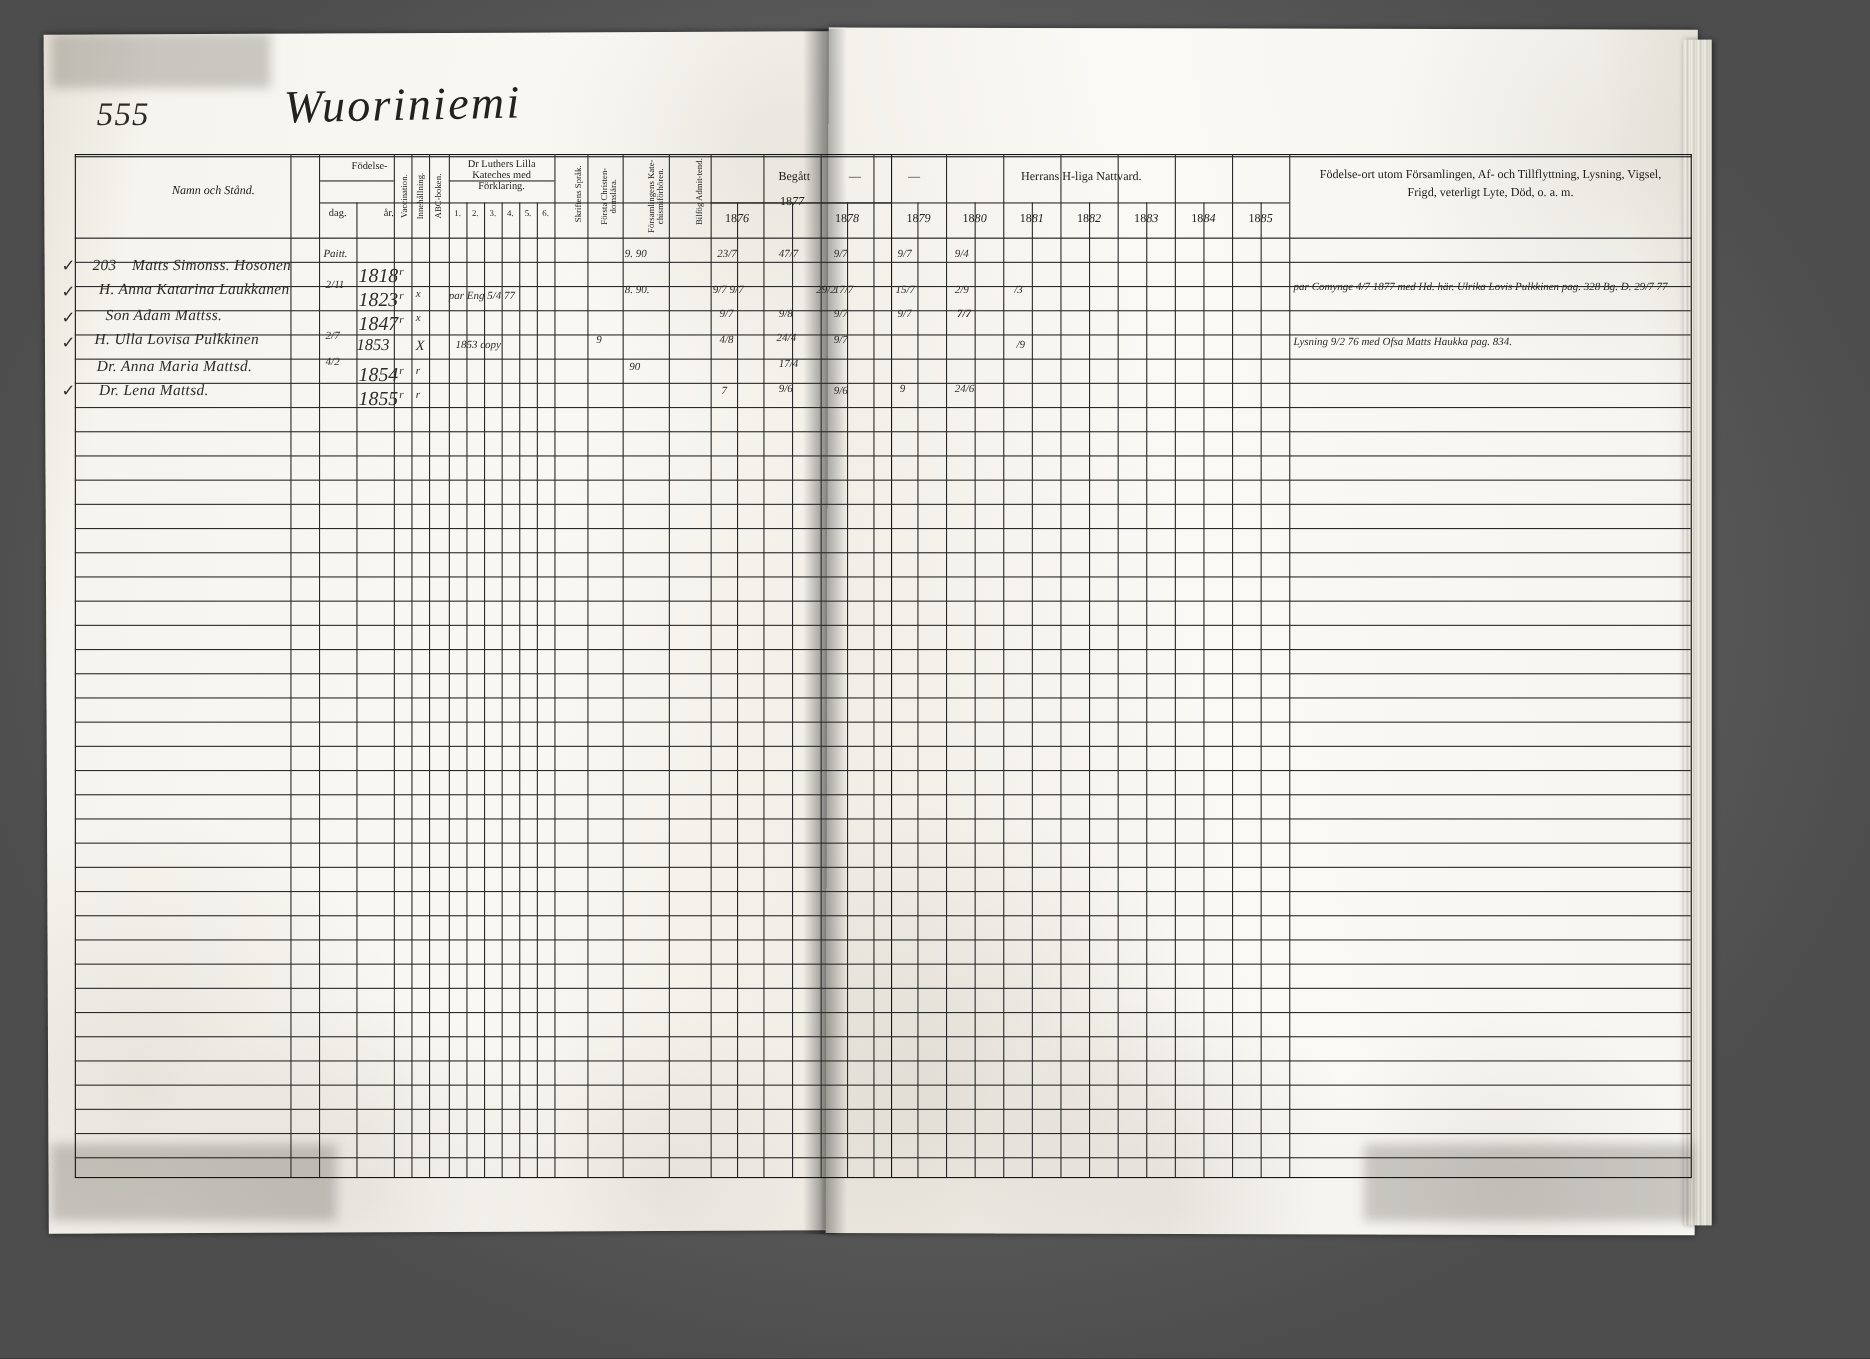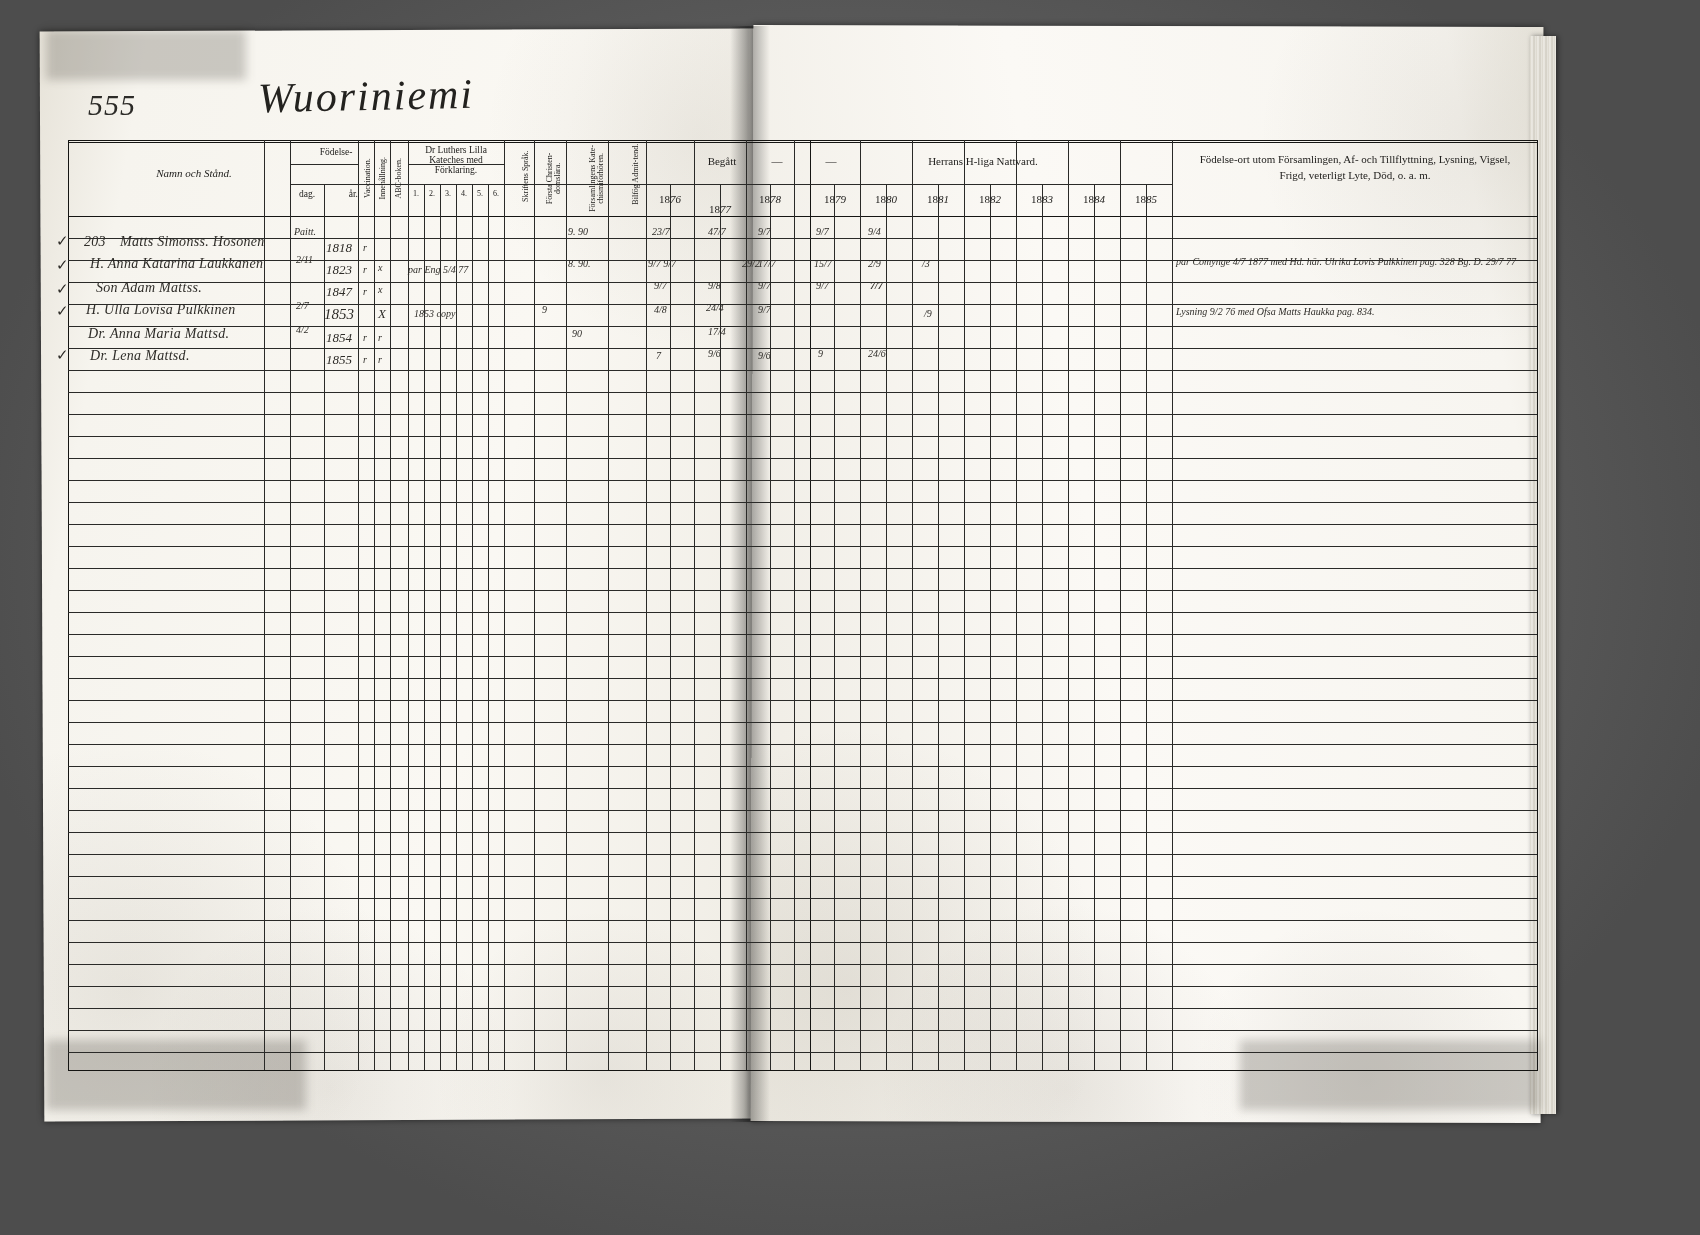--- a/index.html
+++ b/index.html
@@ -144,21 +144,21 @@
 
   
   .hand {
     position: absolute;
     font-family: "Liberation Serif", serif;
     font-style: italic;
     color: #2e2c28;
     white-space: nowrap;
   }
   .hand-name { font-size: 14px; letter-spacing: 0.3px; }
-  .hand-sm { font-size: 13px; }
+  .hand-sm { font-size: 18px; }
   .hand-xs { font-size: 10px; }
 
   .checkmark {
     position: absolute;
     font-size: 15px;
     color: #2e2c28;
     font-family: "Liberation Serif", serif;
   }
 
   
@@ -286,21 +286,21 @@
 
     <div class="hdr hdr-md" style="left:748px;top:16px;width:30px;">—</div>
     <div class="hdr hdr-md" style="left:790px;top:16px;width:250px;">Herrans H-liga Nattvard.</div>
 
     <div class="hdr hdr-md" style="left:1108px;top:14px;width:358px;">Födelse-ort utom Församlingen, Af- och Tillflyttning, Lysning, Vigsel,</div>
     <div class="hdr hdr-md" style="left:1108px;top:30px;width:358px;">Frigd, veterligt Lyte, Död, o. a. m.</div>
 
     <div class="hdr hdr-md" style="left:578px;top:54px;width:48px;">
       <span>18</span><span style="font-style:italic">76</span>
     </div>
-    <div class="hdr hdr-md" style="left:626px;top:64px;width:52px;">
+    <div class="hdr hdr-md" style="left:626px;top:38px;width:52px;">
       <span>18</span><span style="font-style:italic">77</span>
     </div>
     <div class="hdr hdr-md" style="left:678px;top:54px;width:48px;">
       <span>18</span><span style="font-style:italic">78</span>
     </div>
 
     <div class="hdr hdr-md" style="left:742px;top:54px;width:50px;">
       <span>18</span><span style="font-style:italic">79</span>
     </div>
     <div class="hdr hdr-md" style="left:792px;top:54px;width:52px;">

